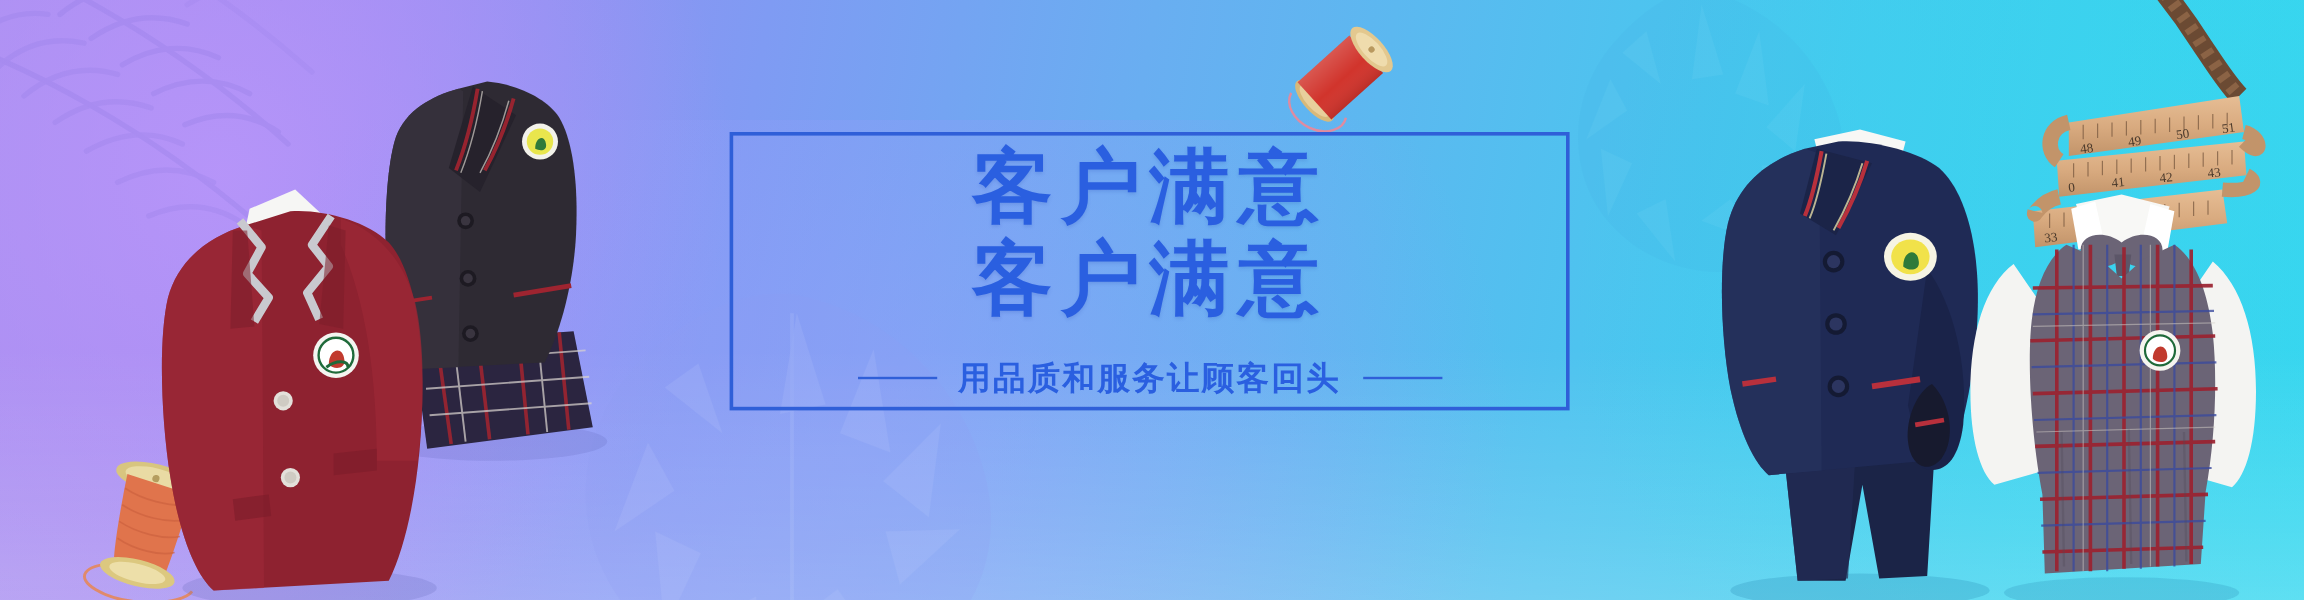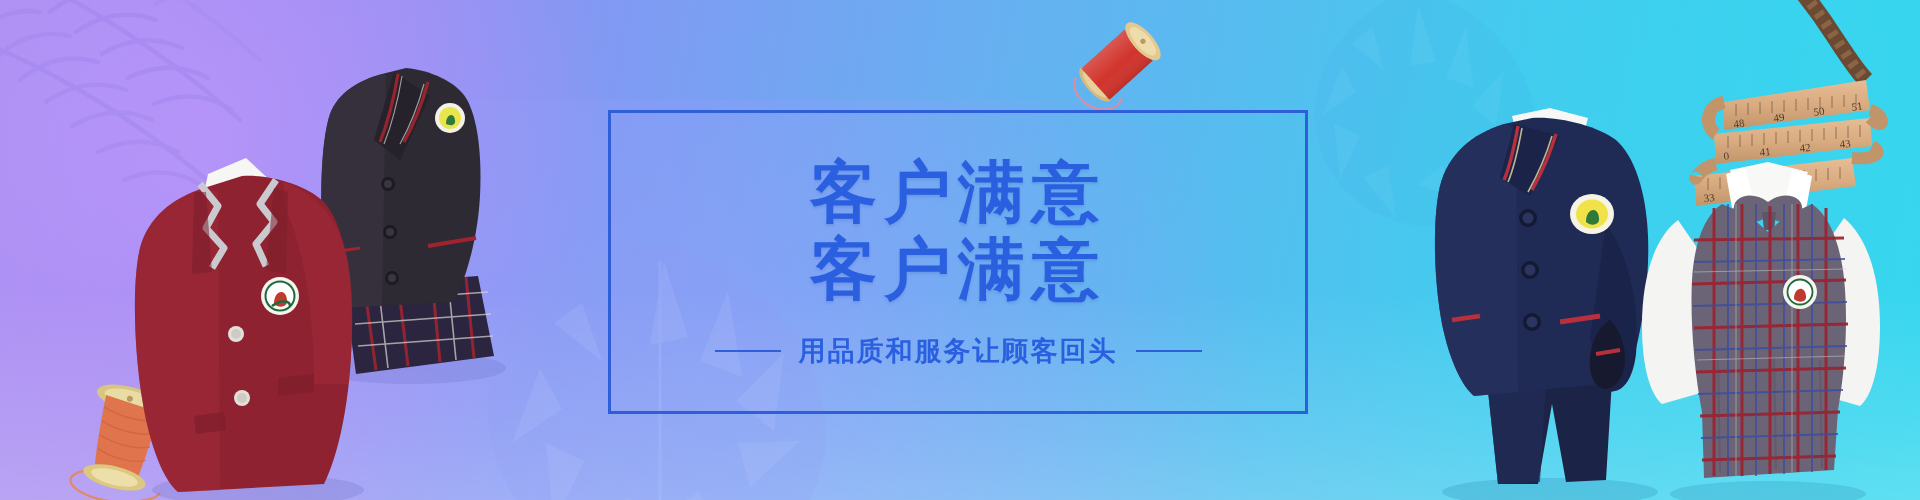--- a/index.html
+++ b/index.html
@@ -96,21 +96,21 @@
   .g-darkjkt  { left: 282px;  top: 56px;  width: 240px; height: 330px; }
   .g-navyboy  { left: 1400px; top: 104px; width: 300px; height: 400px; }
   .g-girl     { left: 1618px; top: 160px; width: 300px; height: 345px; }
 
   
   .frame {
     position: absolute;
     left: 608px;
     top: 110px;
     width: 700px;
-    height: 304px;
+    height: 232px;
     border: 3px solid #2f5fd8;
     box-sizing: border-box;
     display: flex;
     flex-direction: column;
     align-items: center;
     justify-content: center;
   }
   .title-line {
     color: #2a5fe0;
     font-weight: bold;

